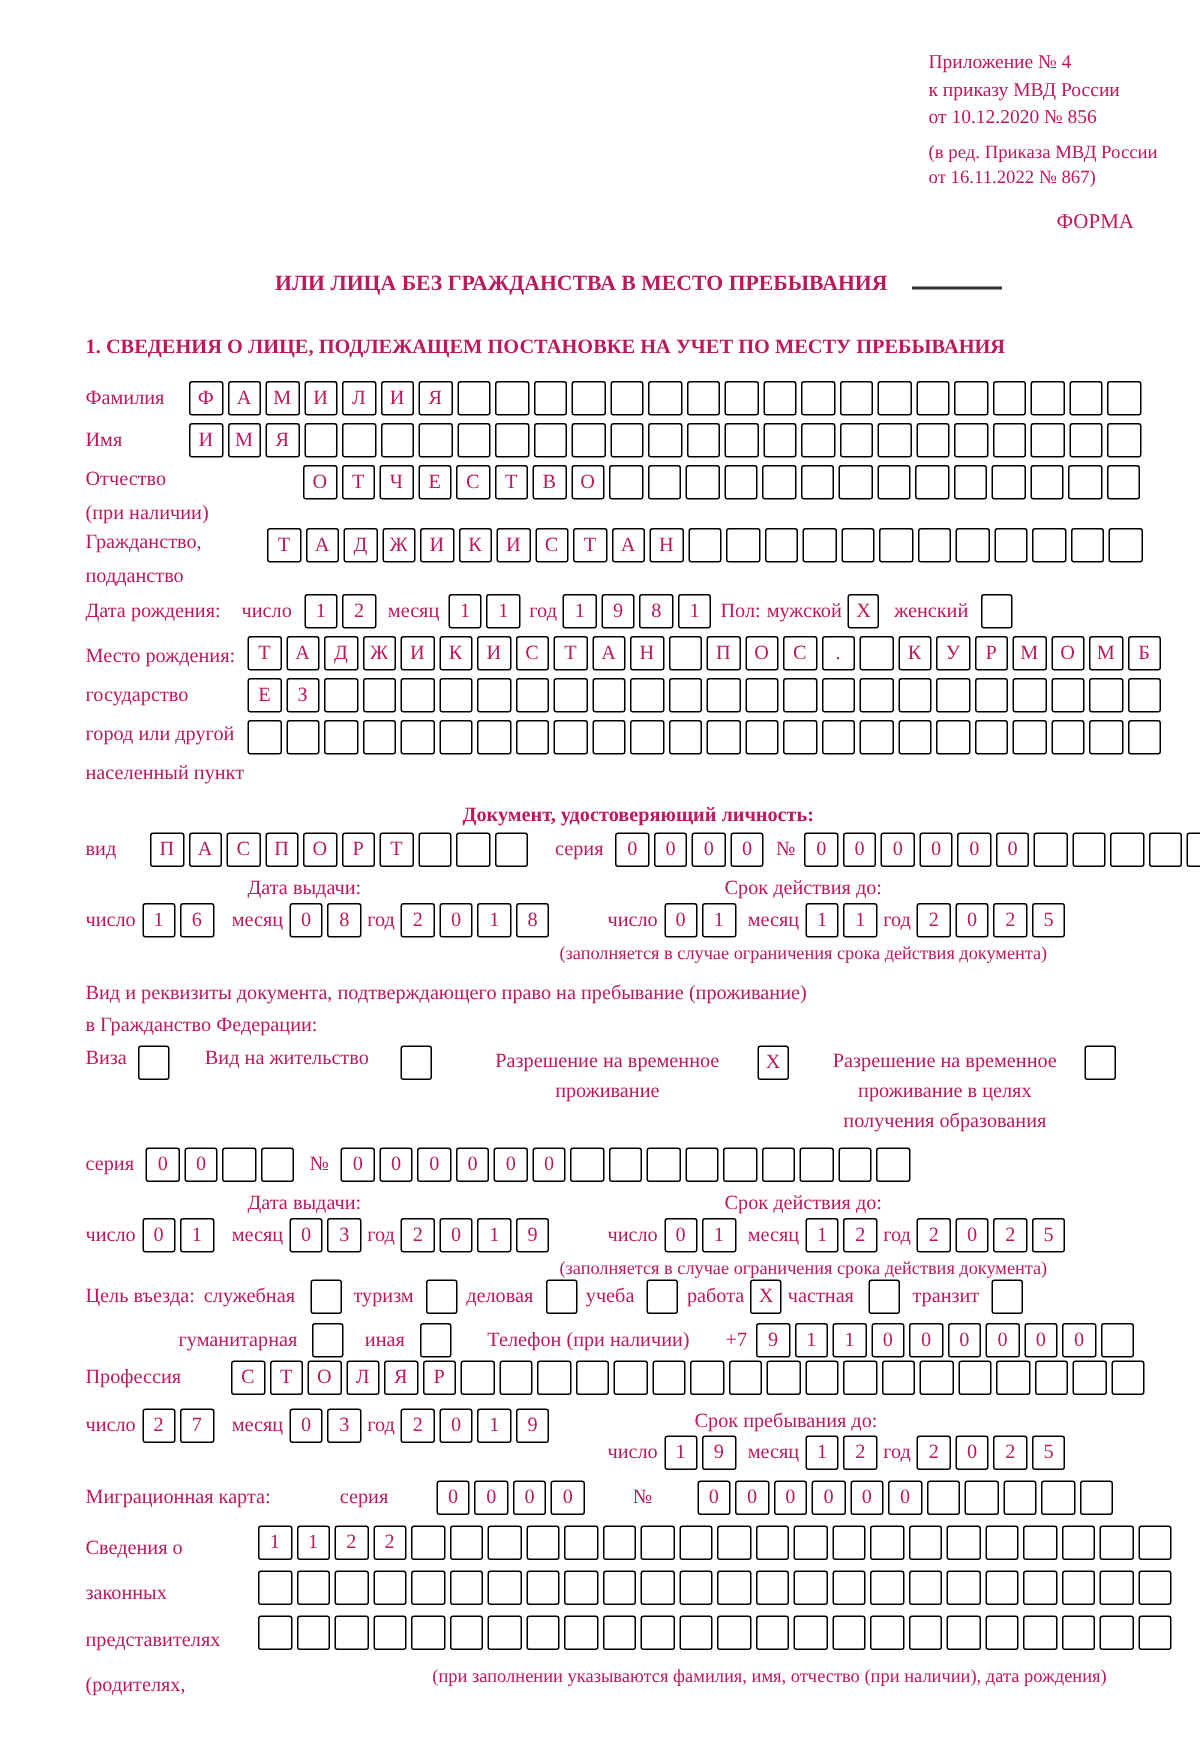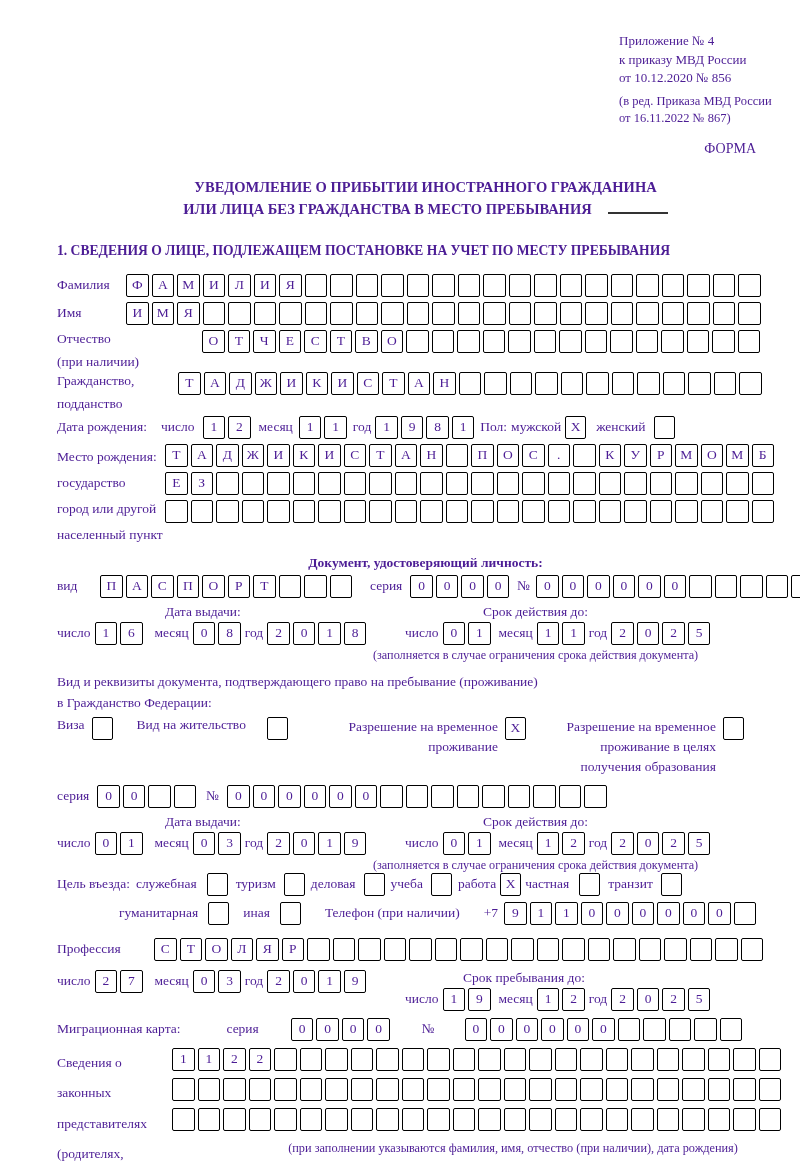--- a/index.html
+++ b/index.html
@@ -1,21 +1,21 @@
 <!DOCTYPE html>
 <html><head>
 <meta charset="utf-8">
 <style>
   html,body{margin:0;padding:0;background:#fff;}
   .page{
     position:relative;
     width:800px;height:1163px;box-sizing:border-box;
     padding:32px 6px 0 57px;
     font-family:"Liberation Serif","DejaVu Serif",serif;
-    font-size:13.5px;color:#4c1d95;overflow:hidden;
+    font-size:13.5px;color:#be185d;overflow:hidden;
   }
   .appendix{margin-left:562px;font-size:13px;line-height:18.5px;}
   .amendment{margin-left:562px;margin-top:5px;font-size:12.5px;line-height:17.5px;}
   .forma{margin-top:13px;text-align:right;padding-right:38px;font-weight:normal;font-size:14px;}
   .title{margin-top:20px;text-align:center;font-weight:bold;font-size:14.5px;line-height:21px;}
   .title-underline{display:inline-block;width:60px;border-bottom:2px solid #333;height:14px;margin-left:16px;}
   .section{margin-top:23px;font-weight:bold;font-size:13.6px;}
   .frow{display:flex;align-items:center;margin-top:5px;}
   .frow.top{align-items:flex-start;}
   .lbl{flex:0 0 auto;}
@@ -36,21 +36,21 @@
   .dates-row{display:flex;margin-top:6px;}
   .dcol-l{flex:0 0 348px;}
   .dcol-r{flex:1 1 auto;}
   .dhead{margin-left:108px;margin-bottom:2px;}
   .dhead-r{margin-left:78px;margin-bottom:2px;}
   .dgroup{display:flex;align-items:center;gap:4px;}
   .dnote{font-size:12.2px;margin-top:3px;margin-left:-32px;white-space:nowrap;}
   .para{margin-top:8px;line-height:21px;}
   .options{display:flex;margin-top:4px;align-items:flex-start;}
   .opt{display:flex;align-items:flex-start;gap:7px;}
-  .optblock{text-align:right;line-height:20px;}
+  .optblock{text-align:center;line-height:20px;}
   .note-center{margin-top:3px;text-align:center;font-size:12.3px;margin-left:60px;}
   .mr-labels{flex:0 0 108px;line-height:26px;}
   .mr-rows .cells{margin-bottom:5px;}
   .rep-labels{flex:0 0 115px;line-height:30.5px;}
   .rep-rows .cells{margin-bottom:7px;}
 </style>
 </head>
 <body>
 
 <div class="page">
@@ -61,21 +61,20 @@
     <div>от 10.12.2020 № 856</div>
   </div>
   <div class="amendment">
     <div>(в ред. Приказа МВД России</div>
     <div>от 16.11.2022 № 867)</div>
   </div>
 
   <div class="forma">ФОРМА</div>
 
   <div class="title">
-    <div>УВЕДОМЛЕНИЕ О ПРИБЫТИИ ИНОСТРАННОГО ГРАЖДАНИНА</div>
     <div><span>ИЛИ ЛИЦА БЕЗ ГРАЖДАНСТВА В МЕСТО ПРЕБЫВАНИЯ</span><span class="title-underline"></span></div>
   </div>
 
   <div class="section">1. СВЕДЕНИЯ О ЛИЦЕ, ПОДЛЕЖАЩЕМ ПОСТАНОВКЕ НА УЧЕТ ПО МЕСТУ ПРЕБЫВАНИЯ</div>
 
   <div class="frow" style="margin-top:15px;">
     <span class="lbl" style="width:69px;">Фамилия</span>
     <span class="cells">
         <span class="cell">Ф</span>
         <span class="cell">А</span>
@@ -533,21 +532,21 @@
         <span class="cell">0</span>
         <span class="cell">0</span>
         <span class="cell">0</span>
         <span class="cell">0</span>
         <span class="cell">0</span>
         <span class="cell">0</span>
         <span class="cell"></span>
       </span>
   </div>
 
-  <div class="frow" style="margin-top:13px;">
+  <div class="frow" style="margin-top:2px;">
     <span class="lbl" style="width:97px;">Профессия</span>
     <span class="cells">
         <span class="cell">С</span>
         <span class="cell">Т</span>
         <span class="cell">О</span>
         <span class="cell">Л</span>
         <span class="cell">Я</span>
         <span class="cell">Р</span>
         <span class="cell"></span>
         <span class="cell"></span>

